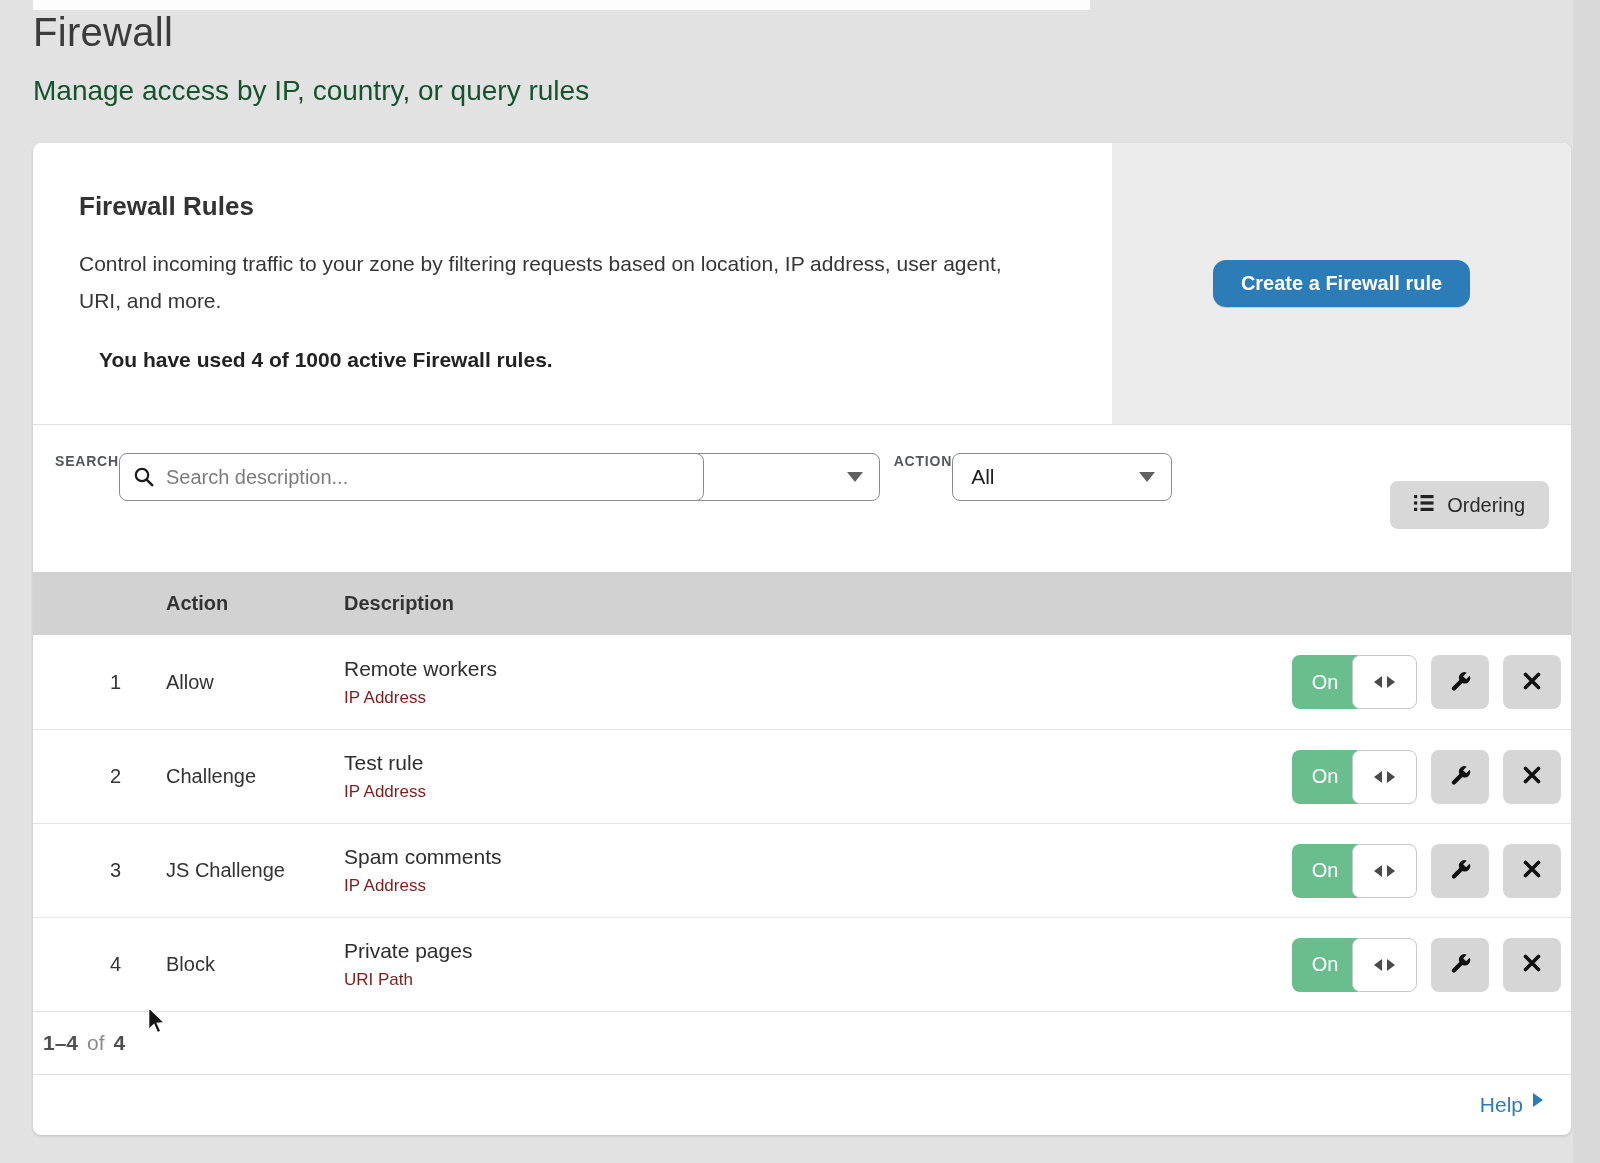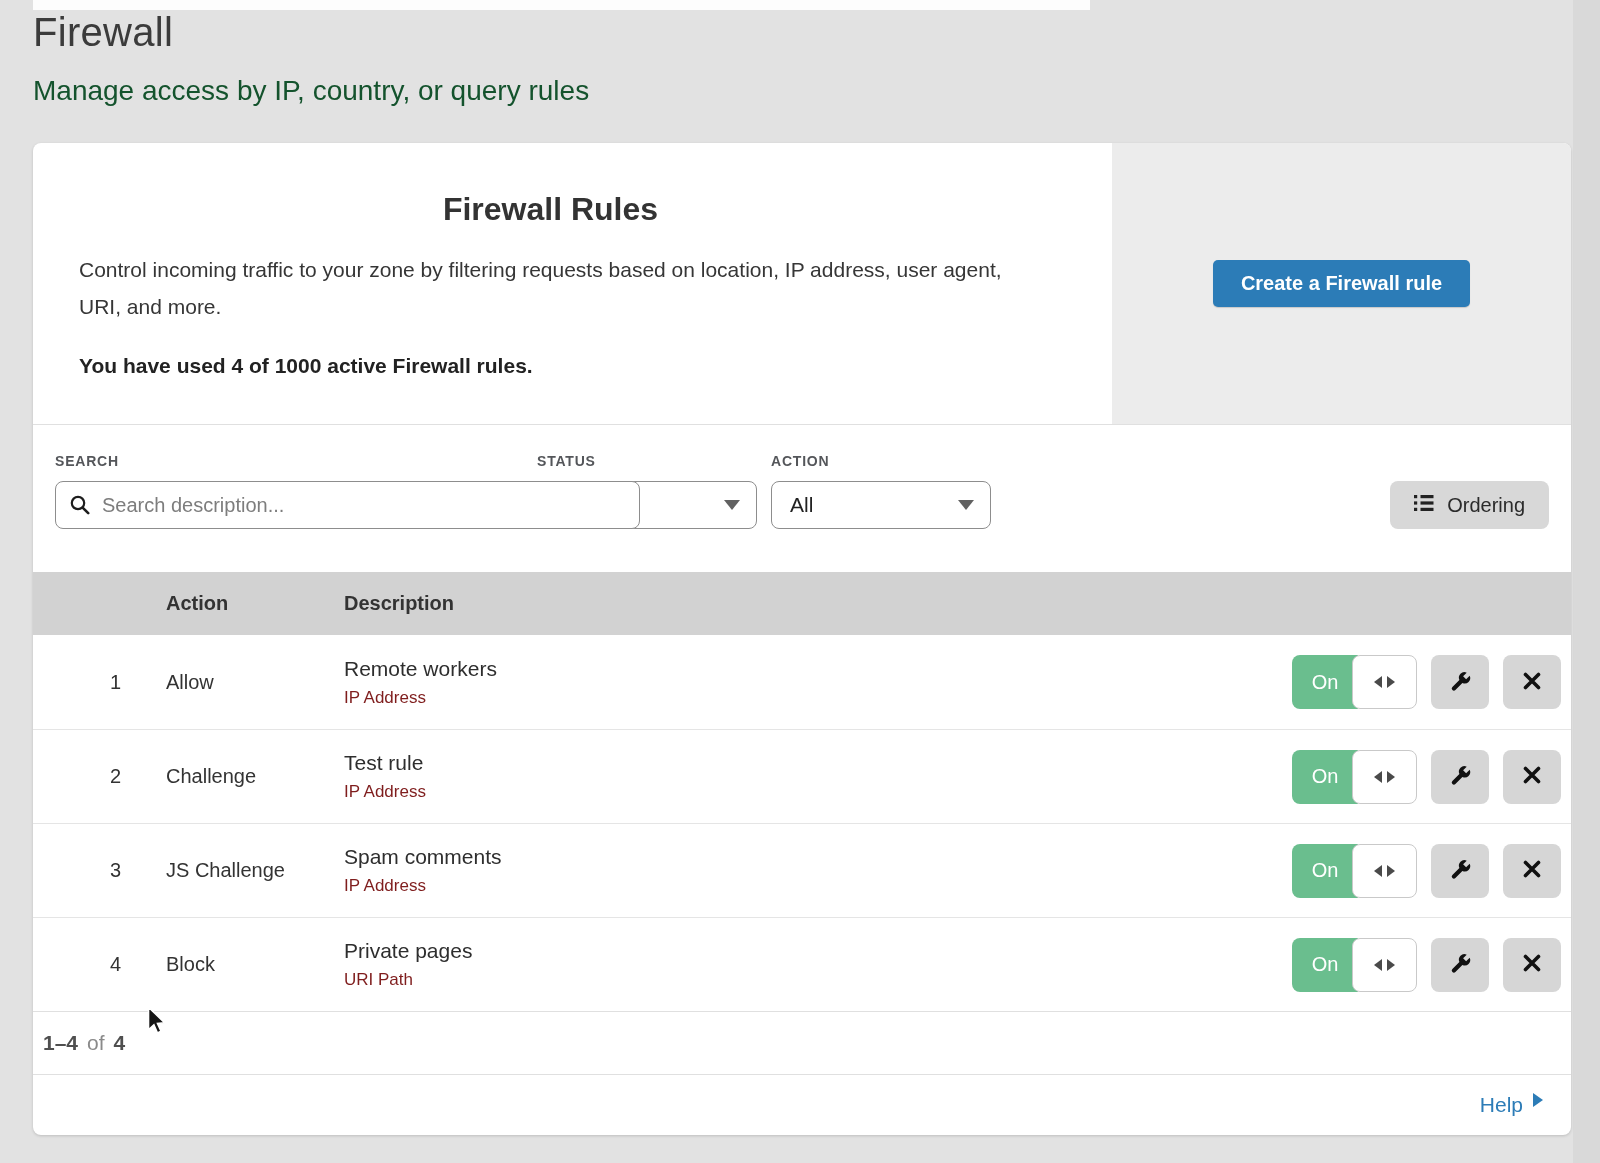--- a/index.html
+++ b/index.html
@@ -23,34 +23,34 @@
   .card {
     position:absolute; left:33px; top:143px; width:1538px; height:992px;
     background:#fff; border-radius:8px; overflow:hidden;
     box-shadow:0 1px 3px rgba(0,0,0,.16);
     display:flex; flex-direction:column;
   }
 
   
   .card-top { height:282px; display:flex; border-bottom:1px solid #e0e0e0; flex:none; }
   .card-top-left { width:1079px; padding:48px 90px 0 46px; }
-  .rules-title { font-size:32px; font-weight:600; color:#333;text-align:center; }
+  .rules-title { font-size:26px; font-weight:600; color:#333; }
   .rules-desc { margin-top:24px; font-size:21px; color:#363636; line-height:1.75; max-width:950px; }
-  .rules-usage { margin-top:28px; font-size:21px; font-weight:700; color:#222; }
+  .rules-usage { margin-top:28px; font-size:21px; font-weight:700; color:#222;margin-left:20px; }
   .card-top-right { flex:1; background:#ececec; display:flex; align-items:center; justify-content:center; }
   .create-btn {
-    background:#2c7cb7; color:#fff; border:none; border-radius:5px;
+    background:#2c7cb7; color:#fff; border:none; border-radius:13px;
     font-family:"Liberation Sans", sans-serif;
     font-size:20px; font-weight:600; padding:12px 28px; cursor:pointer;
     box-shadow:0 1px 1px rgba(0,0,0,.15);
   }
 
   
   .filter-bar { height:147px; flex:none; display:flex; align-items:flex-start; padding:28px 22px 0 22px; }
-  .filter-group { display:flex; flex-direction:column; }
+  .filter-group { display:flex; flex-direction:row; }
   .filter-label { font-size:14px; font-weight:700; color:#54565a; letter-spacing:.8px; margin-bottom:12px; }
   .search-box { position:relative; width:470px; }
   .search-input {
     width:585px; height:48px; border:1px solid #8d8d8d; border-radius:8px;
     font-family:"Liberation Sans", sans-serif;
     font-size:20px; color:#333; padding:0 16px 0 46px; background:#fff; outline:none;
   }
   .search-input::placeholder { color:#7d7d7d; }
   .search-icon { position:absolute; left:14px; top:13px; }
   .select {

